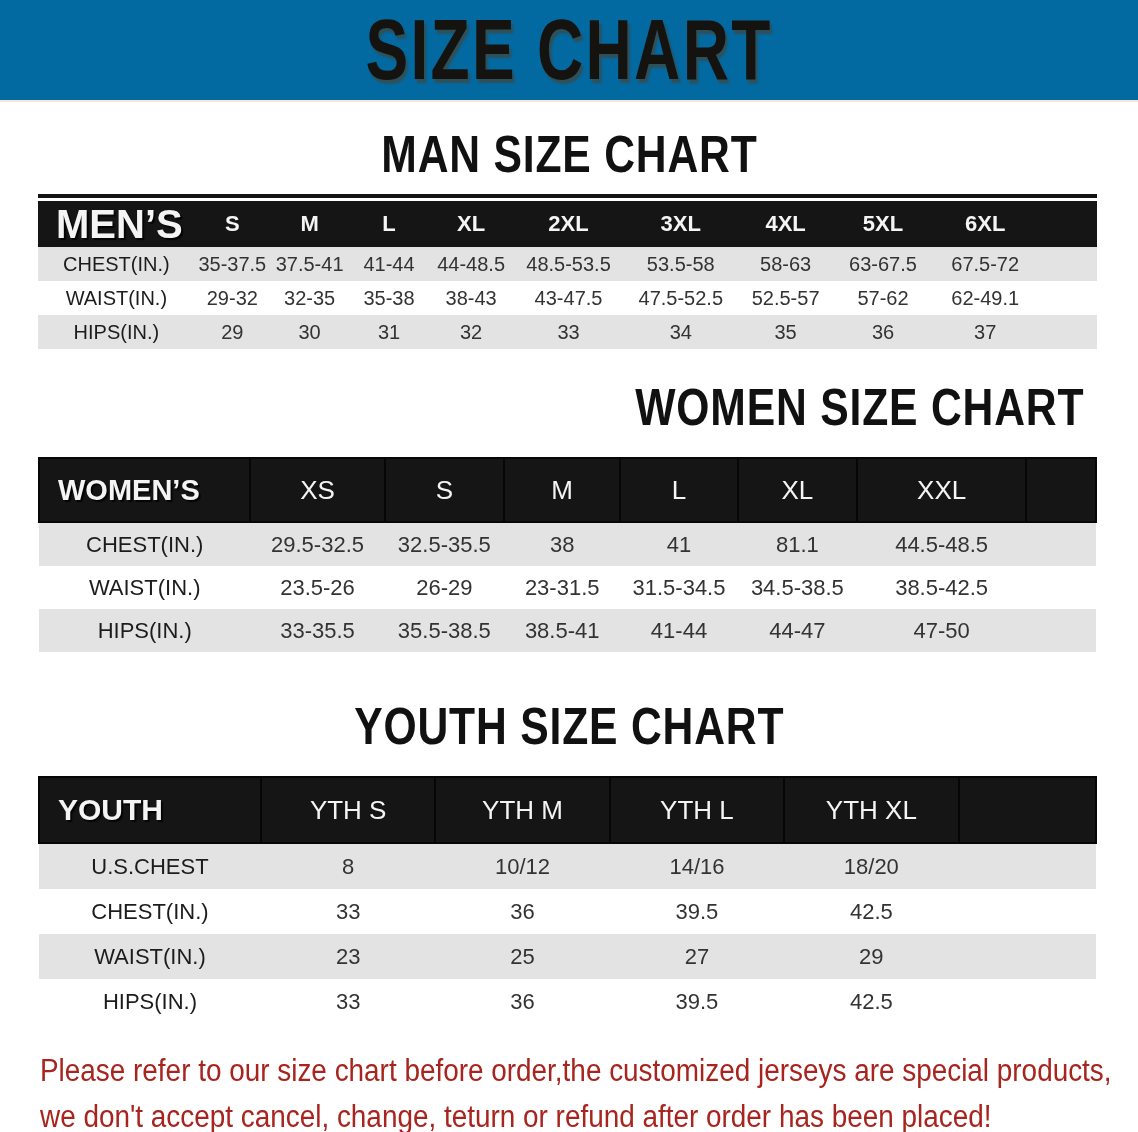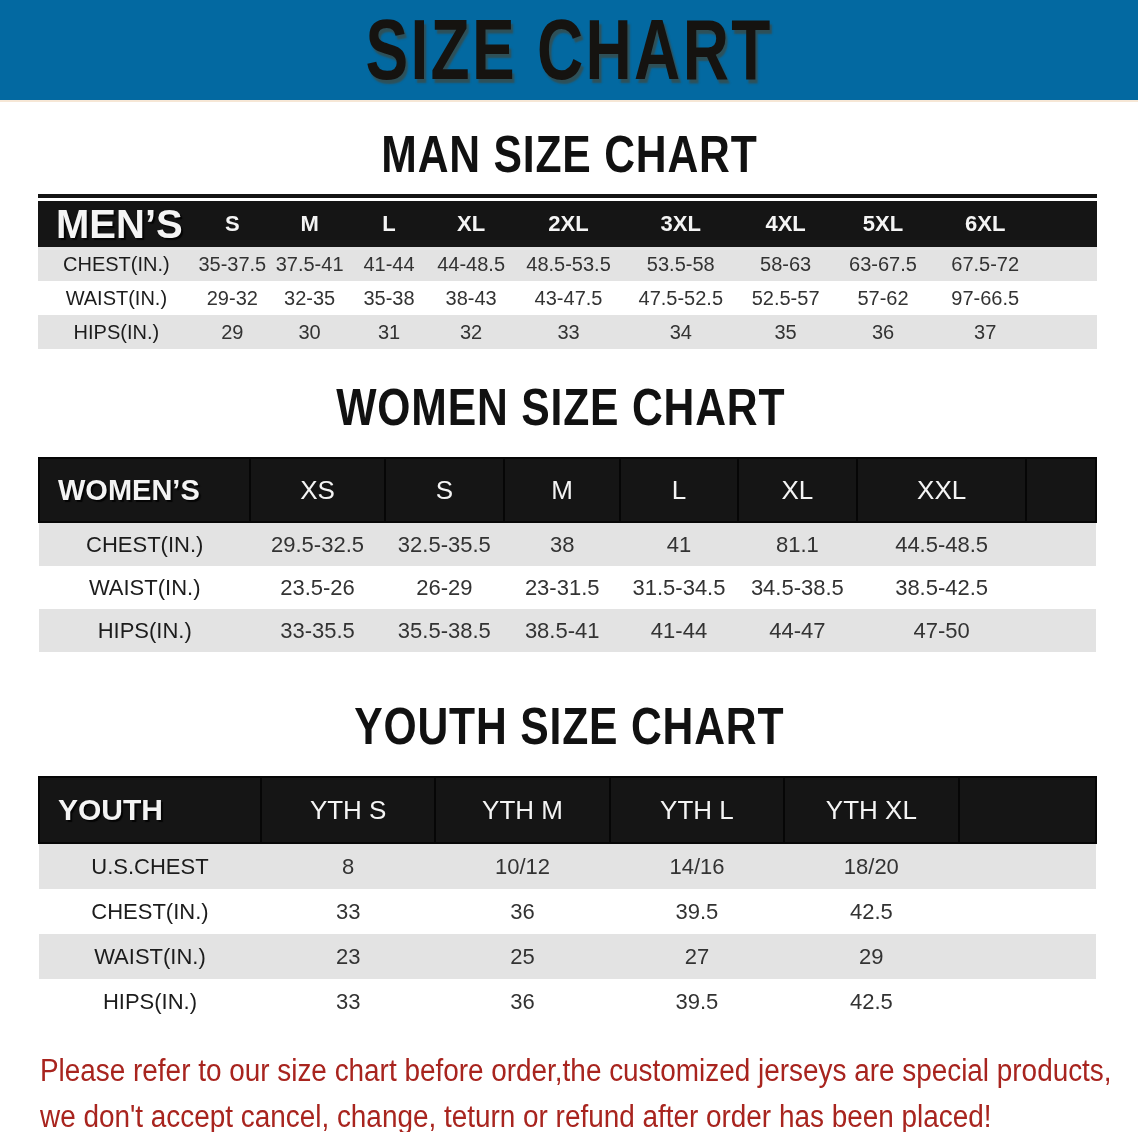--- a/index.html
+++ b/index.html
@@ -18,21 +18,21 @@
     text-shadow:3px 3px 2px rgba(100,50,0,0.45);
     white-space:nowrap;
   }
   
   .section-heading{text-align:center;line-height:1;}
   .section-heading span{
     display:inline-block;font-size:52px;font-weight:700;color:#111;
     transform:scaleX(0.82);letter-spacing:1px;white-space:nowrap;
   }
   .hd-men{margin:26px 0 14px 0;}
-  .hd-women{margin:32px 16px 24px 0;}
+  .hd-women{margin:32px 4px 24px 0;text-align:right;}
   .hd-youth{margin:48px 0 24px 0;}
   
   .tablewrap{margin:0 41px 0 38px;}
   .topline{height:4px;background:#141414;margin-bottom:3px;}
   table{width:100%;border-collapse:collapse;table-layout:fixed;}
   th,td{padding:0;text-align:center;vertical-align:middle;overflow:hidden;white-space:nowrap;}
   thead th{background:#151515;color:#f4f4f4;}
   th.corner{text-align:left;padding-left:18px;font-weight:700;
             text-shadow:2px 2px 1px rgba(0,0,0,0.8);}
   tbody tr:nth-child(odd) td{background:#e3e3e3;}
@@ -118,21 +118,21 @@
         <tr>
           <td class="rlabel">WAIST(IN.)</td>
           <td class="val">29-32</td>
           <td class="val">32-35</td>
           <td class="val">35-38</td>
           <td class="val">38-43</td>
           <td class="val">43-47.5</td>
           <td class="val">47.5-52.5</td>
           <td class="val">52.5-57</td>
           <td class="val">57-62</td>
-          <td class="val">97-66.5</td>
+          <td class="val">62-49.1</td>
           <td class="spacer"></td>
         </tr>
         <tr>
           <td class="rlabel">HIPS(IN.)</td>
           <td class="val">29</td>
           <td class="val">30</td>
           <td class="val">31</td>
           <td class="val">32</td>
           <td class="val">33</td>
           <td class="val">34</td>

